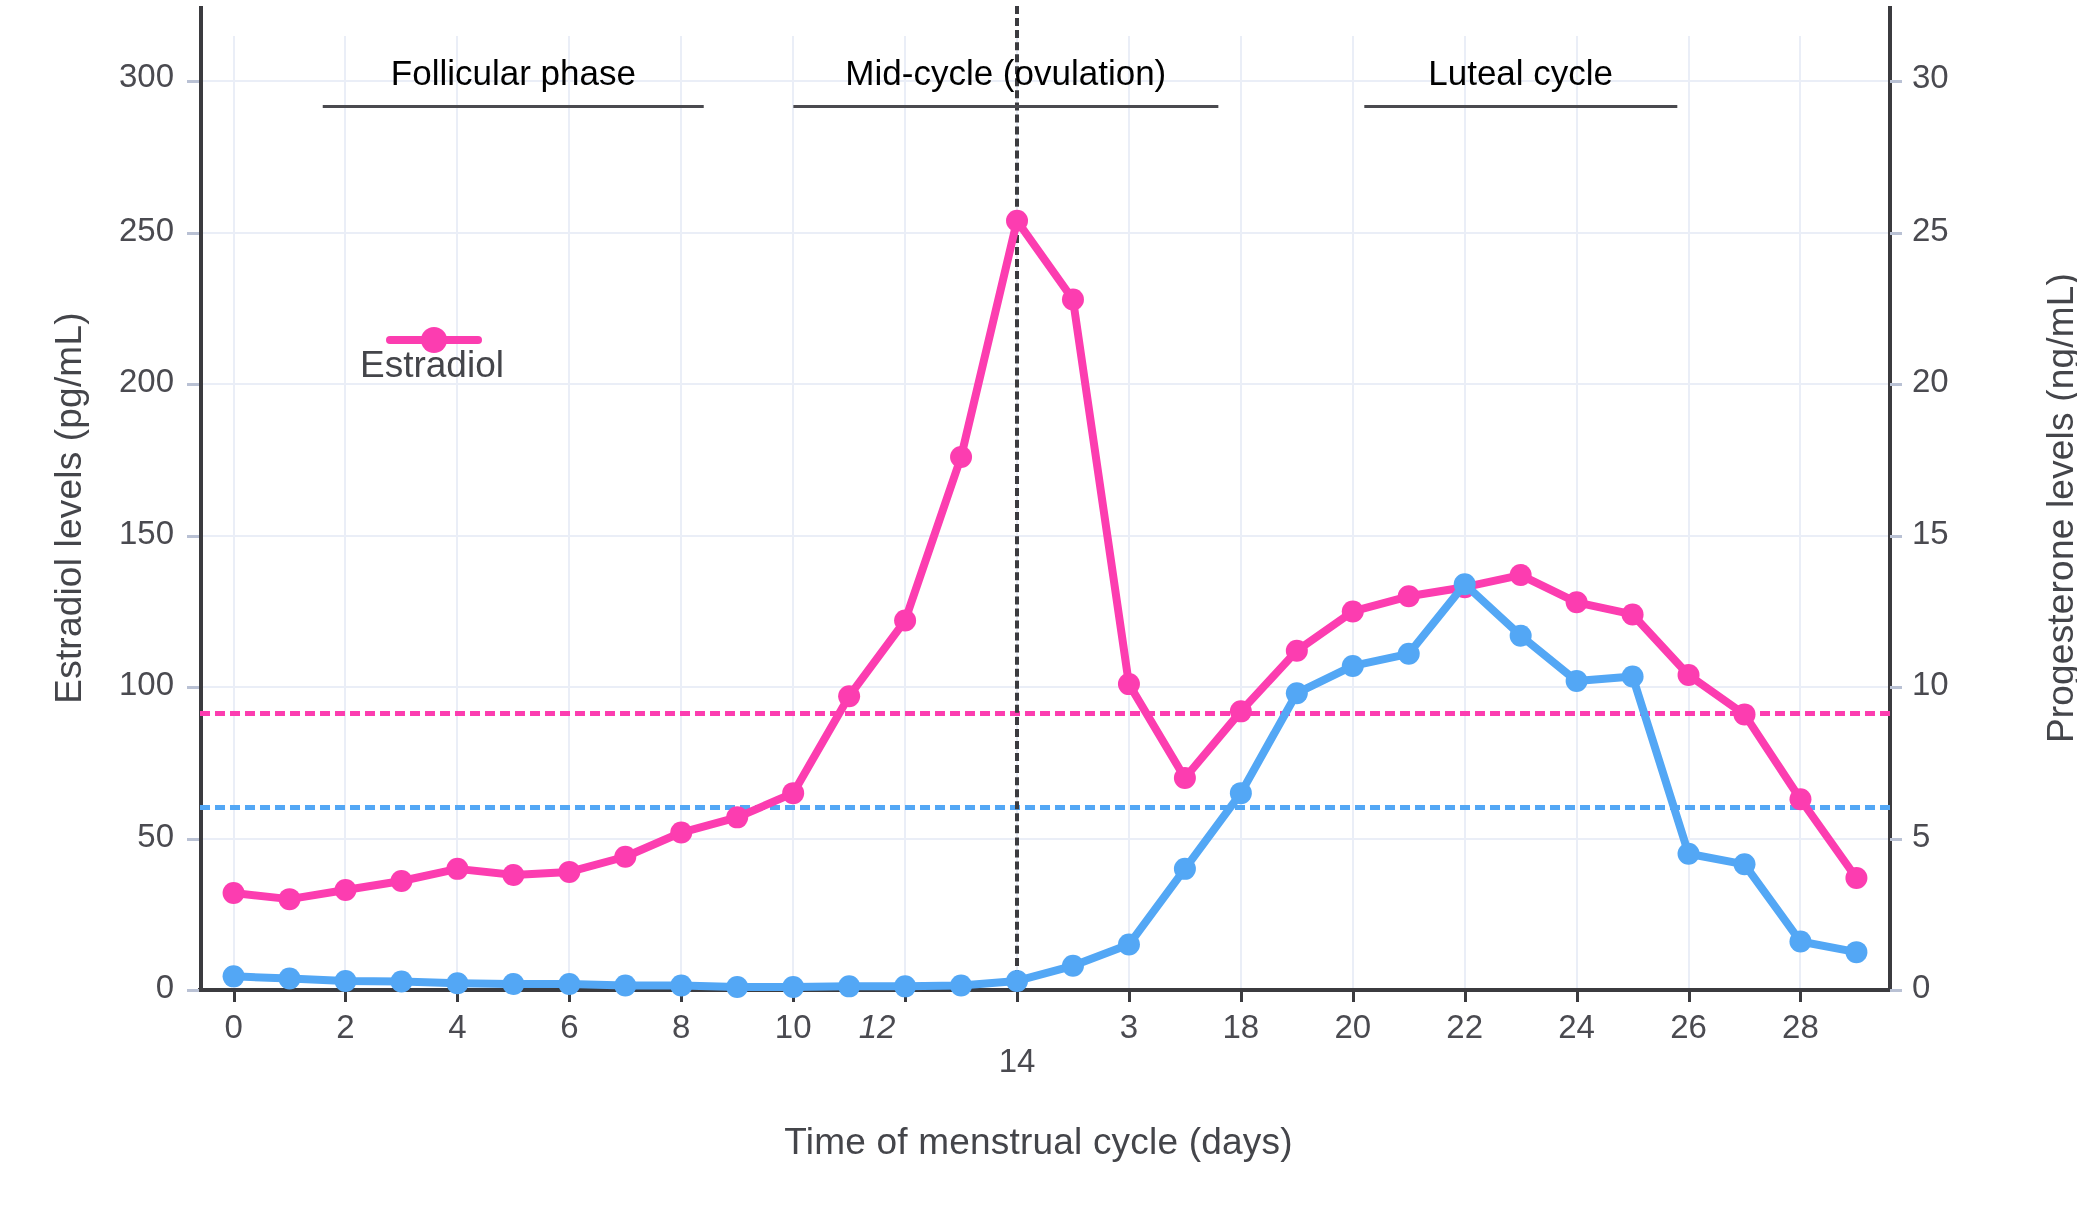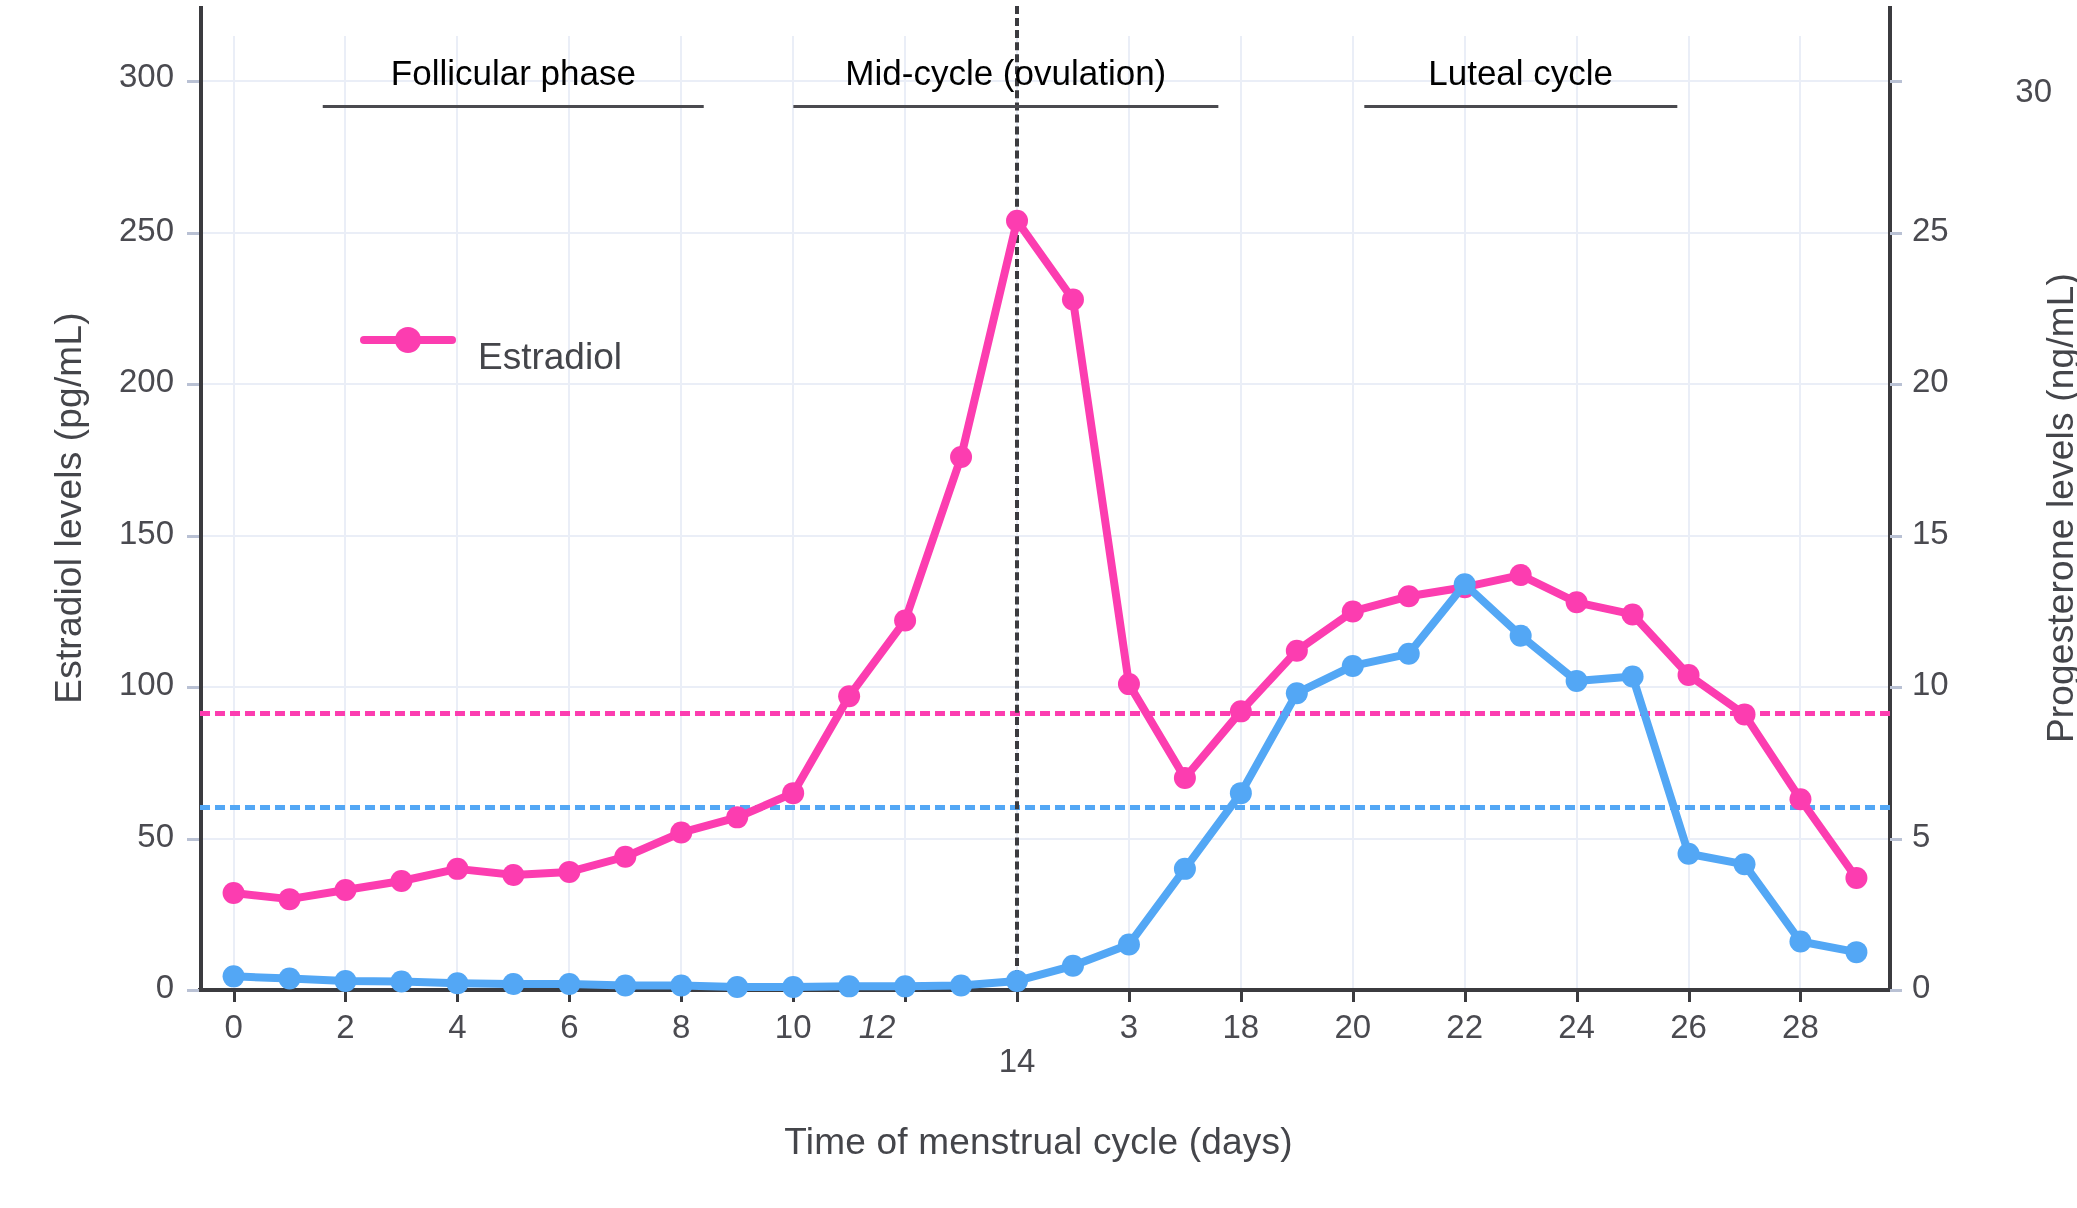--- a/index.html
+++ b/index.html
@@ -135,22 +135,23 @@
   }
 
   
   #legend {
     position: absolute;
     left: 160px;
     top: 300px;
   }
   .legend-row {
     display: flex;
-    align-items: flex-start;
+    align-items: flex-end;
     height: 60px;
+    flex-direction: column;
   }
   .legend-swatch {
     position: relative;
     width: 96px;
     height: 8px;
     border-radius: 4px;
     margin-right: 22px;
   }
   .legend-swatch::after {
     content: "";
@@ -241,21 +242,21 @@
         <div class="ticklabel right" style="top: 780.571px;">5</div>
         <div class="tick-right" style="top: 650.143px;"></div>
         <div class="ticklabel right" style="top: 629.143px;">10</div>
         <div class="tick-right" style="top: 498.714px;"></div>
         <div class="ticklabel right" style="top: 477.714px;">15</div>
         <div class="tick-right" style="top: 347.286px;"></div>
         <div class="ticklabel right" style="top: 326.286px;">20</div>
         <div class="tick-right" style="top: 195.857px;"></div>
         <div class="ticklabel right" style="top: 174.857px;">25</div>
         <div class="tick-right" style="top: 44.4286px;"></div>
-        <div class="ticklabel right" style="top: 36px; text-align: right;">30</div>
+        <div class="ticklabel right" style="top: 22px;">30</div>
       </div>
     <div id="ticks-bottom">
         <div class="tick-x" style="left: 32.5762px;"></div>
         <div class="ticklabel bottom" style="left: -36.4238px;">0</div>
         <div class="tick-x" style="left: 144.497px;"></div>
         <div class="ticklabel bottom" style="left: 75.4967px;">2</div>
         <div class="tick-x" style="left: 256.417px;"></div>
         <div class="ticklabel bottom" style="left: 187.417px;">4</div>
         <div class="tick-x" style="left: 368.338px;"></div>
         <div class="ticklabel bottom" style="left: 299.338px;">6</div>

